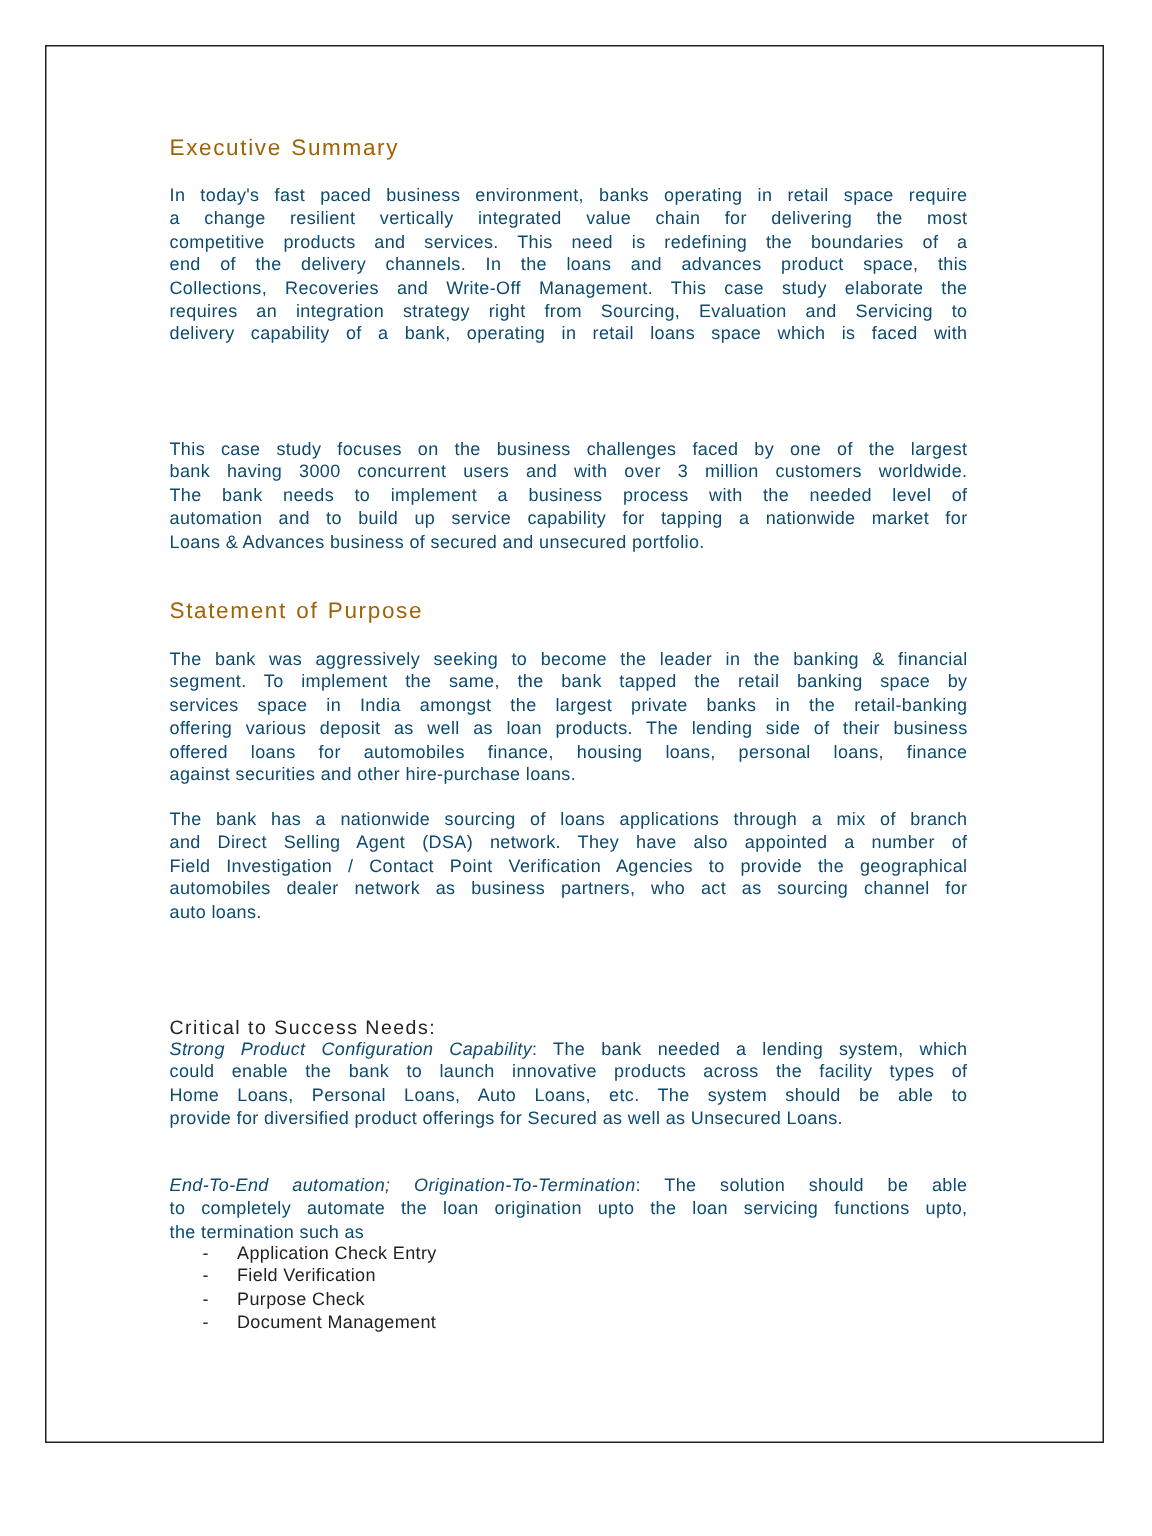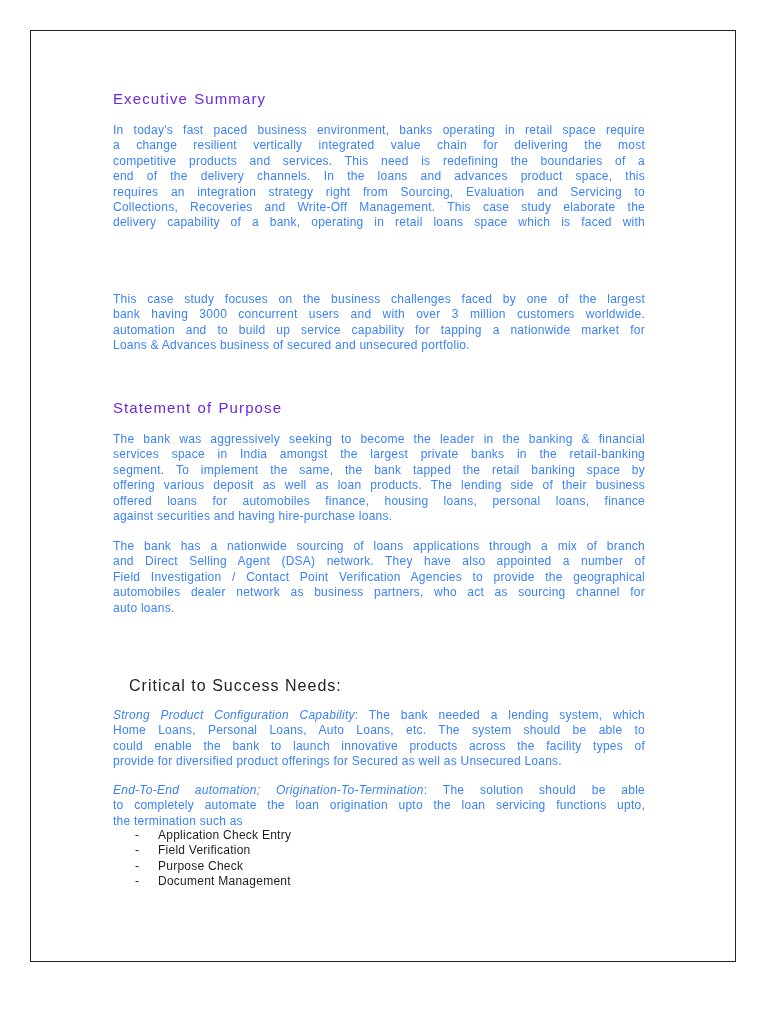--- a/index.html
+++ b/index.html
@@ -30,50 +30,50 @@
       left: 113px;
       top: 0;
       width: 532px;
     }
     .heading {
       position: absolute;
       left: 0;
       font-size: 15px;
       letter-spacing: 1.1px;
       word-spacing: 1px;
-      color: #6d28d9;
+      color: #a16207;
       white-space: nowrap;
       font-weight: normal;
       margin: 0;
     }
     .para {
       position: absolute;
       left: 0;
       width: 532px;
       font-size: 12px;
       line-height: 15.4px;
       text-align: justify;
       letter-spacing: 0.25px;
-      color: #3b82f6;
+      color: #0c4a6e;
       margin: 0;
     }
     .para .line {
       display: block;
       text-align: justify;
       text-align-last: justify;
       white-space: nowrap;
       overflow: visible;
     }
     .para .line.last {
       text-align-last: left;
     }
     .subhead {
       position: absolute;
-      left: 16px;
-      font-size: 16px;
+      left: 0;
+      font-size: 13px;
       letter-spacing: 1px;
       color: #222;
       margin: 0;
     }
     em { font-style: italic; }
     .bullets {
       position: absolute;
       left: 0;
       list-style: none;
       margin: 0;
@@ -100,57 +100,58 @@
 
 <div class="content">
 
   <h2 class="heading" style="top:90px;">Executive Summary</h2>
 
   <div class="para" style="top:123px;">
     <span class="line">In today's fast paced business environment, banks operating in retail space require</span>
     <span class="line">a change resilient vertically integrated value chain for delivering the most</span>
     <span class="line">competitive products and services. This need is redefining the boundaries of a</span>
     <span class="line">end of the delivery channels. In the loans and advances product space, this</span>
+    <span class="line">Collections, Recoveries and Write-Off Management. This case study elaborate the</span>
     <span class="line">requires an integration strategy right from Sourcing, Evaluation and Servicing to</span>
-    <span class="line">Collections, Recoveries and Write-Off Management. This case study elaborate the</span>
     <span class="line">delivery capability of a bank, operating in retail loans space which is faced with</span>
   </div>
 
   <div class="para" style="top:292px;">
     <span class="line">This case study focuses on the business challenges faced by one of the largest</span>
     <span class="line">bank having 3000 concurrent users and with over 3 million customers worldwide.</span>
+    <span class="line">The bank needs to implement a business process with the needed level of</span>
     <span class="line">automation and to build up service capability for tapping a nationwide market for</span>
     <span class="line last">Loans &amp; Advances business of secured and unsecured portfolio.</span>
   </div>
 
   <h2 class="heading" style="top:399px;">Statement of Purpose</h2>
 
   <div class="para" style="top:432px;">
     <span class="line">The bank was aggressively seeking to become the leader in the banking &amp; financial</span>
+    <span class="line">segment.  To implement the same, the bank tapped the retail banking space by</span>
     <span class="line">services space in India amongst the largest private banks in the retail-banking</span>
-    <span class="line">segment.  To implement the same, the bank tapped the retail banking space by</span>
     <span class="line">offering various deposit as well as loan products. The lending side of their business</span>
     <span class="line">offered loans for automobiles finance, housing loans, personal loans, finance</span>
-    <span class="line last">against securities and having hire-purchase loans.</span>
+    <span class="line last">against securities and other hire-purchase loans.</span>
   </div>
 
   <div class="para" style="top:539px;">
     <span class="line">The bank has a nationwide sourcing of loans applications through a mix of branch</span>
     <span class="line">and Direct Selling Agent (DSA) network. They have also appointed a number of</span>
     <span class="line">Field Investigation / Contact Point Verification Agencies to provide the geographical</span>
     <span class="line">automobiles dealer network as business partners, who act as sourcing channel for</span>
     <span class="line last">auto loans.</span>
   </div>
 
   <div class="subhead" style="top:677px;">Critical to Success Needs:</div>
 
-  <div class="para" style="top:708px;">
+  <div class="para" style="top:692px;">
     <span class="line"><em>Strong Product Configuration Capability</em><span>: The bank needed a lending system, which</span></span>
+    <span class="line">could enable the bank to launch innovative products across the facility types of</span>
     <span class="line">Home Loans, Personal Loans, Auto Loans, etc.  The system should be able to</span>
-    <span class="line">could enable the bank to launch innovative products across the facility types of</span>
     <span class="line last">provide for diversified product offerings for Secured as well as Unsecured Loans.</span>
   </div>
 
   <div class="para" style="top:783px;">
     <span class="line"><em>End-To-End automation; Origination-To-Termination</em><span>: The solution should be able</span></span>
     <span class="line">to completely automate the loan origination upto the loan servicing functions upto,</span>
     <span class="line last">the termination such as</span>
   </div>
 
   <ul class="bullets" style="top:828px;">

